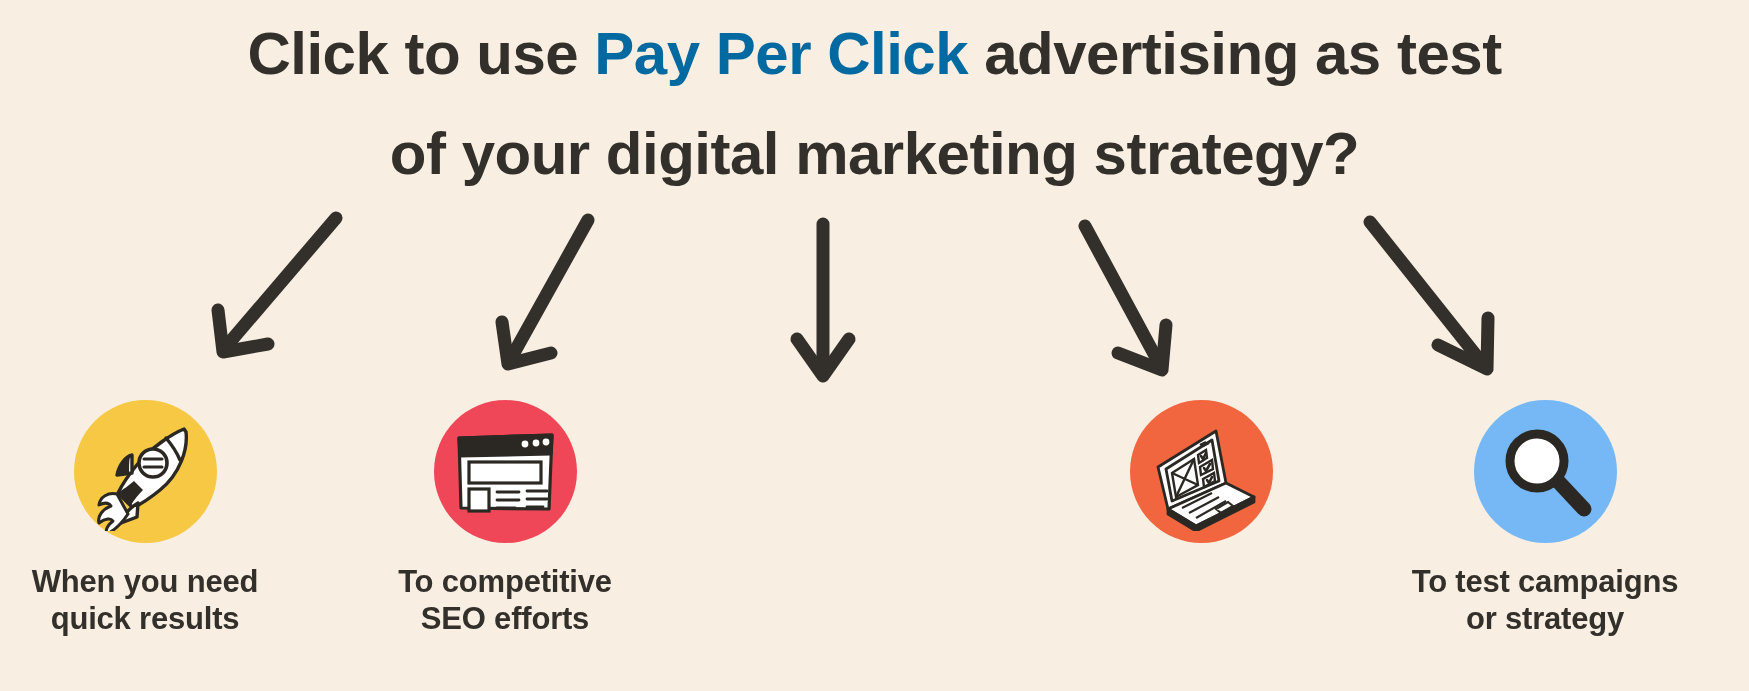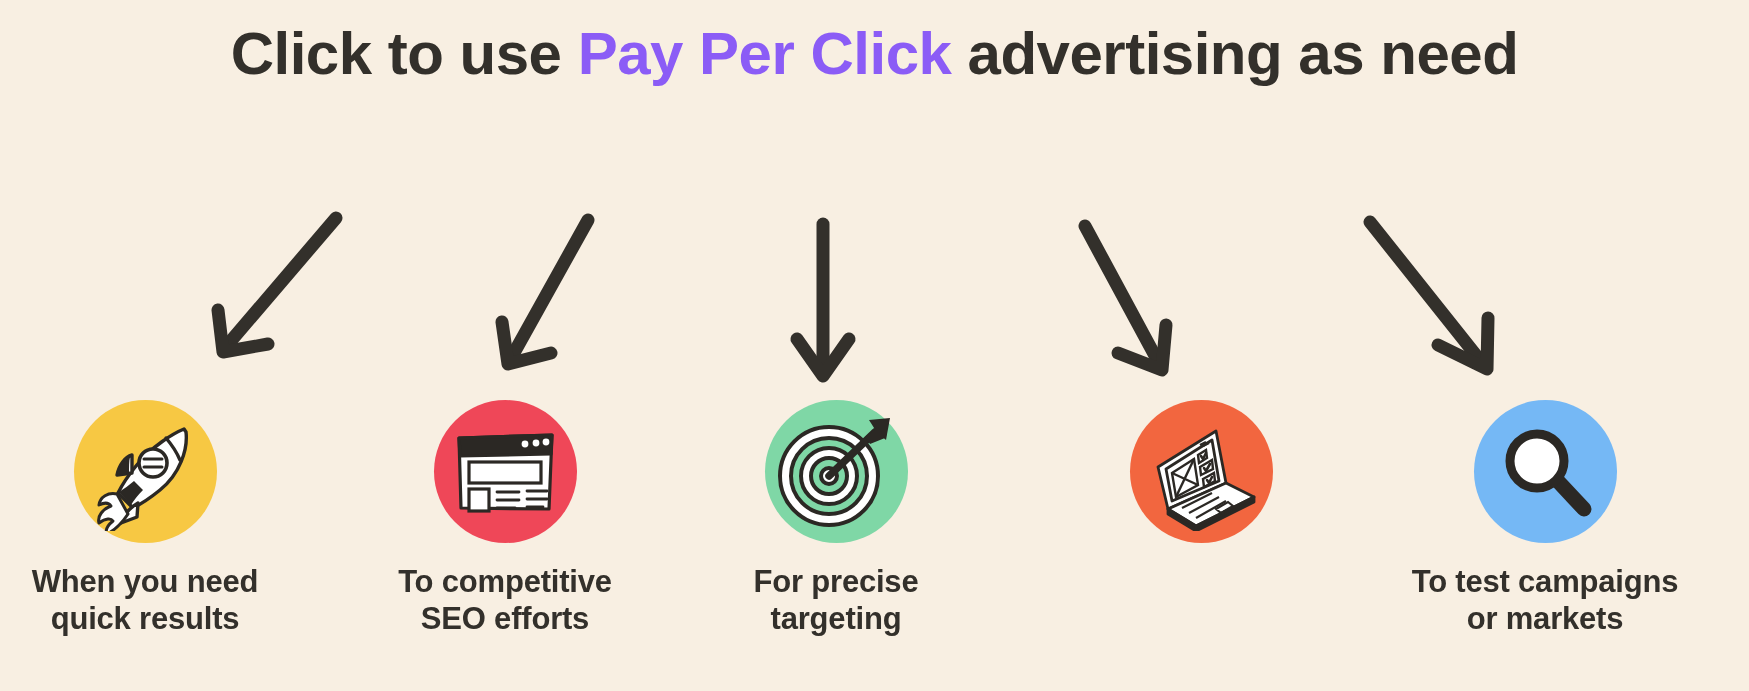--- a/index.html
+++ b/index.html
@@ -33,21 +33,21 @@
     width:1749px;
     text-align:center;
     color:#33302B;
     font-family:"Liberation Sans", sans-serif;
     font-weight:bold;
     font-size:60px;
     line-height:100px;
     letter-spacing:-0.5px;
   }
   .headline .line { display:block; white-space:nowrap; }
-  .headline .accent { color:#8b5cf6; }
+  .headline .accent { color:#0369a1; }
 
   
   .arrows {
     position:absolute;
     top:0; left:0;
     width:1749px;
     height:691px;
     pointer-events:none;
   }
 
@@ -90,21 +90,22 @@
     letter-spacing:-0.2px;
     white-space:pre-line;
   }
 </style>
 </head>
 <body>
 
 <div id="infographic">
 
   <div class="headline">
-    <span class="line"><span>Click to use </span><span class="accent">Pay Per Click</span><span> advertising as need</span></span>
+    <span class="line"><span>Click to use </span><span class="accent">Pay Per Click</span><span> advertising as test</span></span>
+    <span class="line">of your digital marketing strategy?</span>
   </div>
 
   <svg class="arrows" viewBox="0 0 1749 691" width="1749" height="691" aria-hidden="true">
     <g fill="none" stroke="#33302B" stroke-width="13" stroke-linecap="round" stroke-linejoin="round">
 
       <g>
         <path d="M336 218 L224 349"></path>
         <path d="M218 310 L223 352 L268 344"></path>
       </g>
 
@@ -193,40 +194,20 @@
             <line x1="78" y1="75" x2="98" y2="75"></line>
             <line x1="78" y1="83" x2="98" y2="83"></line>
             <line x1="78" y1="91" x2="94" y2="91"></line>
           </g>
         </svg>
       </div>
       <div class="caption">To competitive
 SEO efforts</div>
     </div>
 
-    <div class="col" style="left:656px;">
-      <div class="badge" style="background:#7FD7A6;">
-        <svg width="124" height="124" viewBox="0 0 124 124">
-          <g fill="none" stroke="#2B2824" stroke-width="4">
-            <circle cx="55" cy="66" r="49" fill="#FFFFFF"></circle>
-            <circle cx="55" cy="66" r="38" fill="#7FD7A6"></circle>
-            <circle cx="55" cy="66" r="28" fill="#FFFFFF"></circle>
-            <circle cx="55" cy="66" r="18" fill="#7FD7A6"></circle>
-            <circle cx="55" cy="66" r="8" fill="#FFFFFF"></circle>
-          </g>
-
-          <line x1="55" y1="66" x2="101" y2="22" stroke="#2B2824" stroke-width="7.5" stroke-linecap="round"></line>
-
-          <path d="M95 10 L116 8 L112 30 L102 21 Z" fill="#2B2824"></path>
-          <path d="M91 27 L104 17 L111 28 L96 34 Z" fill="#2B2824"></path>
-        </svg>
-      </div>
-      <div class="caption">For precise
-targeting</div>
-    </div>
 
     <div class="col" style="left:1021px;">
       <div class="badge" style="background:#F2663F;">
         <svg width="118" height="118" viewBox="0 0 118 118">
           <g stroke="#2B2824" stroke-width="2.8" stroke-linejoin="round" fill="#FFFFFF">
 
             <path d="M16 54 L74 18 L84 70 L26 96 Z"></path>
 
             <path d="M24 56 L70 27 L77 68 L30 88 Z" fill="#FFFFFF"></path>
 
@@ -269,17 +250,17 @@
     <div class="col" style="left:1365px;">
       <div class="badge" style="background:#75B8F5;">
         <svg width="112" height="112" viewBox="0 0 112 112">
 
           <line x1="66" y1="62" x2="95" y2="93" stroke="#2B2824" stroke-width="15" stroke-linecap="round"></line>
 
           <circle cx="48" cy="45" r="27" fill="#FFFFFF" stroke="#2B2824" stroke-width="9"></circle>
         </svg>
       </div>
       <div class="caption">To test campaigns
-or markets</div>
+or strategy</div>
     </div>
 
   </div>
 </div>
 
 </body></html>

